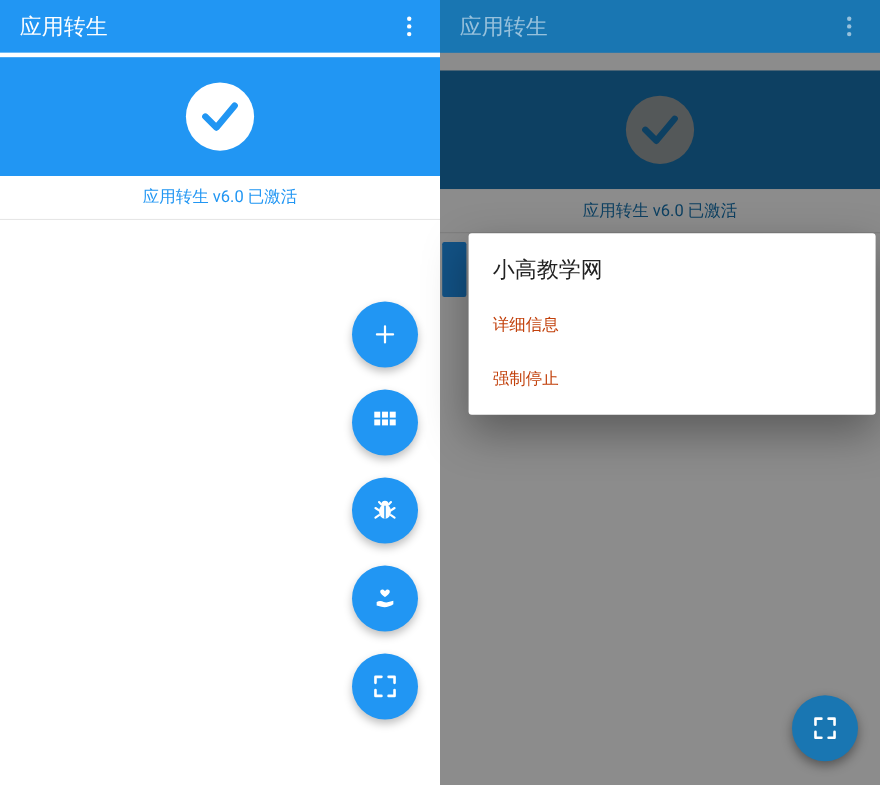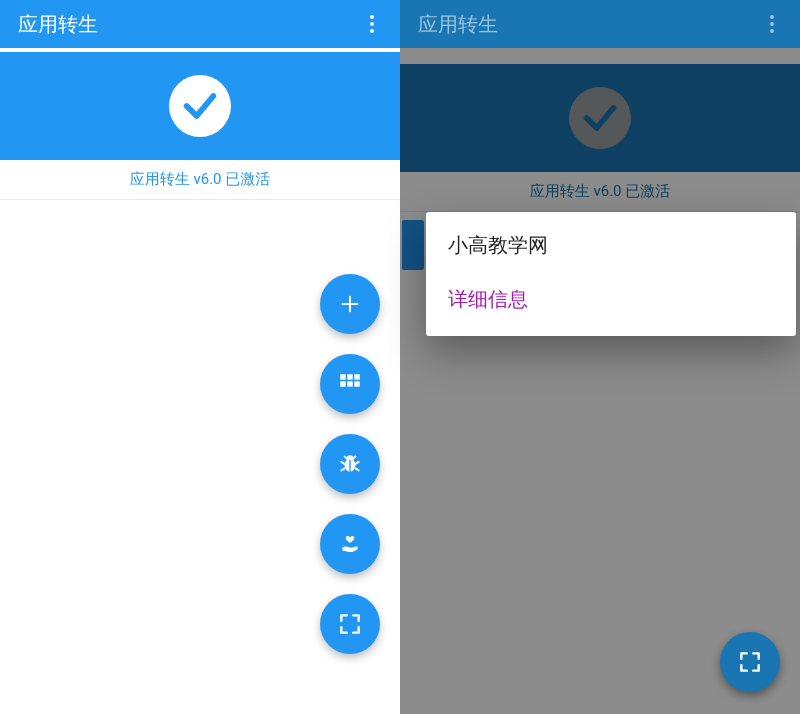--- a/index.html
+++ b/index.html
@@ -158,22 +158,22 @@
       z-index: 4;
       padding: 20px 0 8px 0;
     }
     .dialog-title {
       font-size: 20px;
       color: #222;
       padding: 0 22px 12px 22px;
       font-weight: 500;
     }
     .dialog-item {
-      font-size: 20px;
-      color: #a21caf;
+      font-size: 15px;
+      color: #c2410c;
       padding: 15px 22px;
       cursor: pointer;
     }
 
     .fab-bottom {
       position: absolute;
       right: 20px;
       bottom: 22px;
       z-index: 3;
     }
@@ -271,20 +271,21 @@
           <span></span>
         </div>
     </div>
   </div>
 
   <div class="app-thumb"></div>
 
   <div class="dialog">
     <div class="dialog-title">小高教学网</div>
     <div class="dialog-item">详细信息</div>
+    <div class="dialog-item">强制停止</div>
   </div>
 
   <div class="fab-bottom">
     <div class="fab">
       <svg viewBox="0 0 24 24">
         <path d="M4 9V4h5M20 9V4h-5M4 15v5h5M20 15v5h-5" fill="none" stroke="#fff" stroke-width="2.2" stroke-linecap="round" stroke-linejoin="round"></path>
       </svg>
     </div>
   </div>
 </div>

